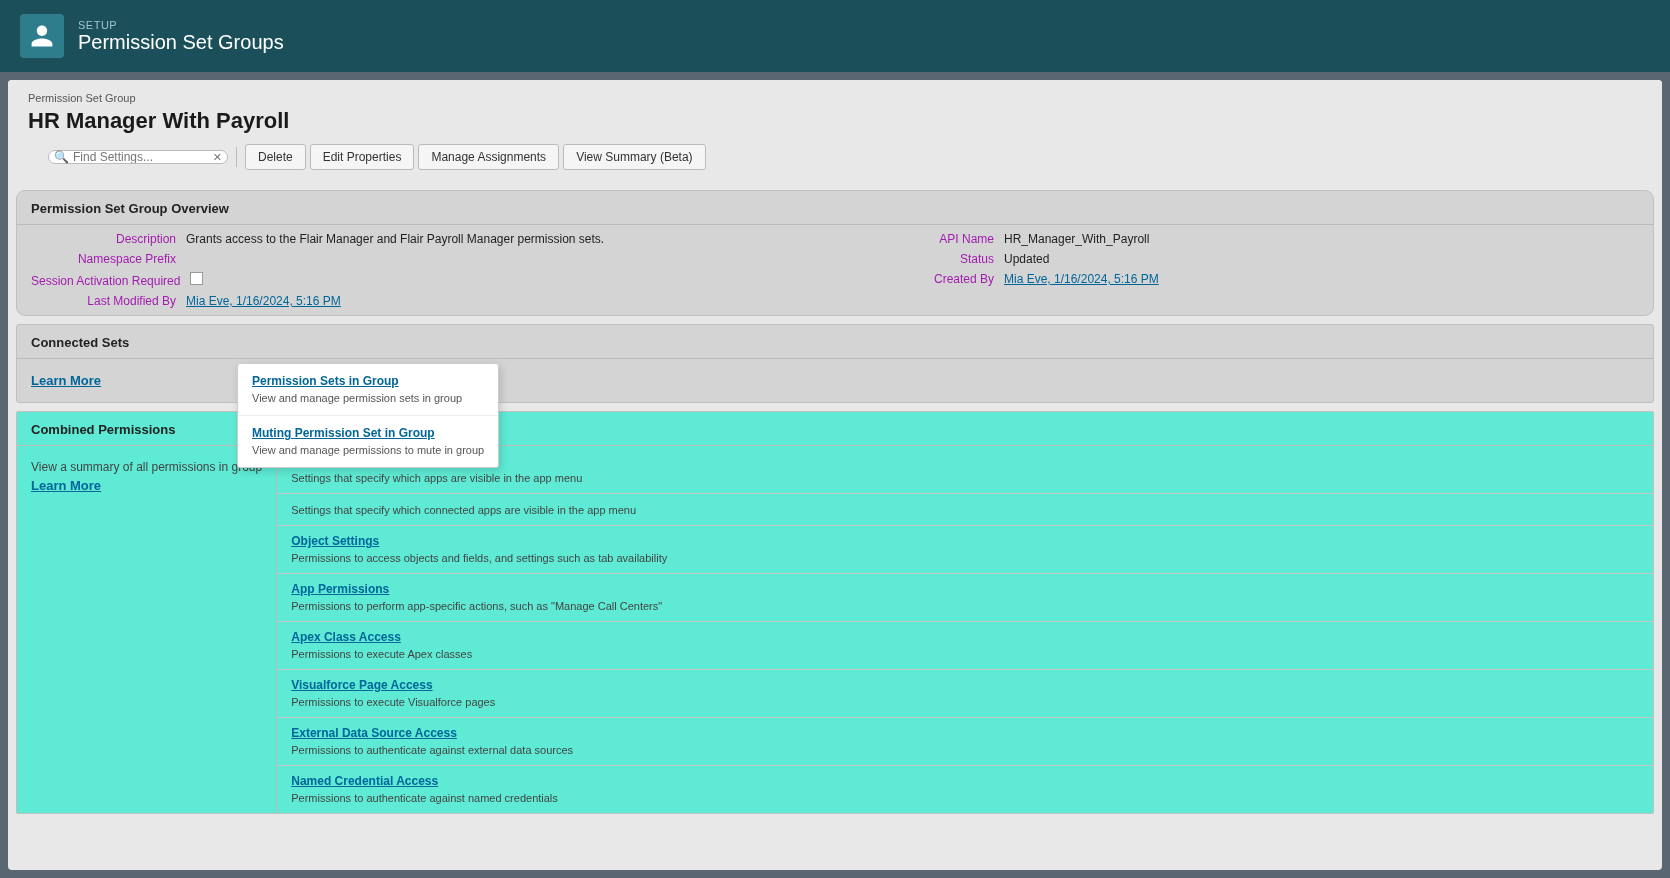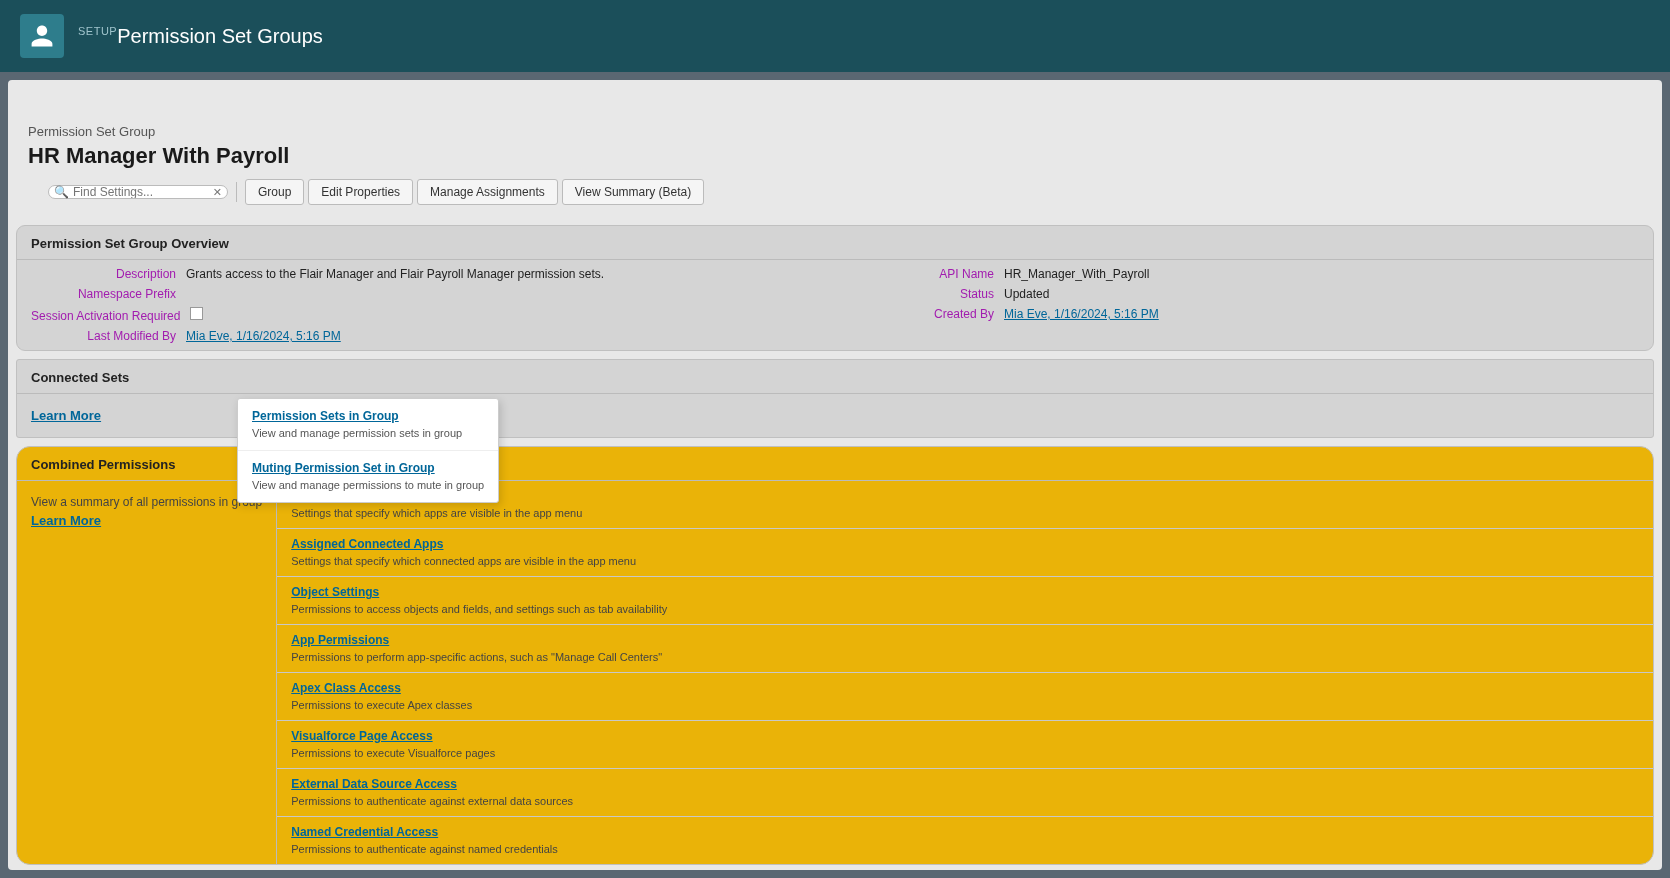--- a/index.html
+++ b/index.html
@@ -28,21 +28,21 @@
       border-radius: 4px;
       display: flex;
       align-items: center;
       justify-content: center;
     }
     .app-header-avatar svg {
       fill: white;
     }
     .app-header-text {
       display: flex;
-      flex-direction: row;
+      flex-direction: column;
     }
     .app-header-setup {
       font-size: 11px;
       color: #a0c4cc;
       text-transform: uppercase;
       letter-spacing: 0.5px;
     }
     .app-header-title {
       font-size: 20px;
       font-weight: 400;
@@ -58,24 +58,23 @@
       overflow-y: auto;
       position: relative;
     }
 
     
     .page-header {
       background: #e8e8e8;
       padding: 12px 20px 8px 20px;
     }
     .breadcrumb {
-      font-size: 13px;
+      font-size: 11px;
       color: #555;
       margin-bottom: 4px;
-      margin-top: 32px;
     }
     .page-title {
       font-size: 22px;
       font-weight: 600;
       color: #1a1a1a;
       margin-bottom: 10px;
     }
 
     
     .toolbar {
@@ -239,23 +238,23 @@
       display: block;
       margin-bottom: 2px;
     }
     .dropdown-item-desc {
       font-size: 11px;
       color: #555;
     }
 
     
     .combined-section {
-      background: #eab308;
+      background: #5eead4;
       margin: 0 8px 8px 8px;
-      border-radius: 14px;
+      border-radius: 2px;
       border: 1px solid #c0c0c0;
     }
     .combined-body {
       display: flex;
       align-items: flex-start;
     }
     .combined-left {
       min-width: 180px;
       padding: 14px;
       display: flex;
@@ -315,21 +314,21 @@
     <div class="breadcrumb">Permission Set Group</div>
     <div class="page-title">HR Manager With Payroll</div>
 
     <div class="toolbar">
       <div class="search-wrapper">
         <span class="search-icon-wrap">🔍</span>
         <input class="search-input" type="text" placeholder="Find Settings..." style="">
         <button class="search-clear">✕</button>
       </div>
       <div class="toolbar-divider"></div>
-      <button class="btn">Group</button>
+      <button class="btn">Delete</button>
       <button class="btn">Edit Properties</button>
       <button class="btn">Manage Assignments</button>
       <button class="btn">View Summary (Beta)</button>
     </div>
   </div>
 
   <div class="section">
     <div class="section-title">Permission Set Group Overview</div>
     <div class="two-col-overview">
 
@@ -391,21 +390,21 @@
 
   <div class="combined-section">
     <div class="section-title">Combined Permissions</div>
     <div class="combined-body">
       <div class="combined-left">
         <span class="combined-left-text">View a summary of all permissions in group</span>
         <a class="learn-more-link" href="#">Learn More</a>
       </div>
       <div class="combined-links-col" id="combined-links">
       <div class="combined-link-row"><a class="combined-link-title" href="#">Assigned Apps</a><span class="combined-link-desc">Settings that specify which apps are visible in the app menu</span></div>
-          <div class="combined-link-row"><a class="combined-link-title" href="#">Assigned Connected Apps</a><span class="combined-link-desc">Settings that specify which connected apps are visible in the app menu</span></div>
+          <div class="combined-link-row"><span class="combined-link-desc">Settings that specify which connected apps are visible in the app menu</span></div>
           <div class="combined-link-row"><a class="combined-link-title" href="#">Object Settings</a><span class="combined-link-desc">Permissions to access objects and fields, and settings such as tab availability</span></div>
           <div class="combined-link-row"><a class="combined-link-title" href="#">App Permissions</a><span class="combined-link-desc">Permissions to perform app-specific actions, such as "Manage Call Centers"</span></div>
           <div class="combined-link-row"><a class="combined-link-title" href="#">Apex Class Access</a><span class="combined-link-desc">Permissions to execute Apex classes</span></div>
           <div class="combined-link-row"><a class="combined-link-title" href="#">Visualforce Page Access</a><span class="combined-link-desc">Permissions to execute Visualforce pages</span></div>
           <div class="combined-link-row"><a class="combined-link-title" href="#">External Data Source Access</a><span class="combined-link-desc">Permissions to authenticate against external data sources</span></div>
           <div class="combined-link-row"><a class="combined-link-title" href="#">Named Credential Access</a><span class="combined-link-desc">Permissions to authenticate against named credentials</span></div>
         </div>
     </div>
   </div>
 

